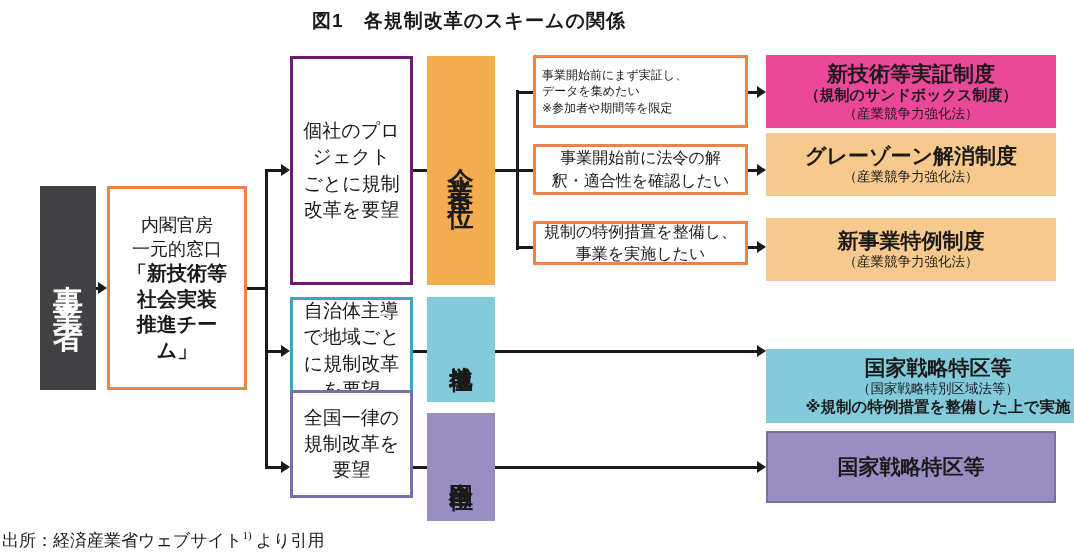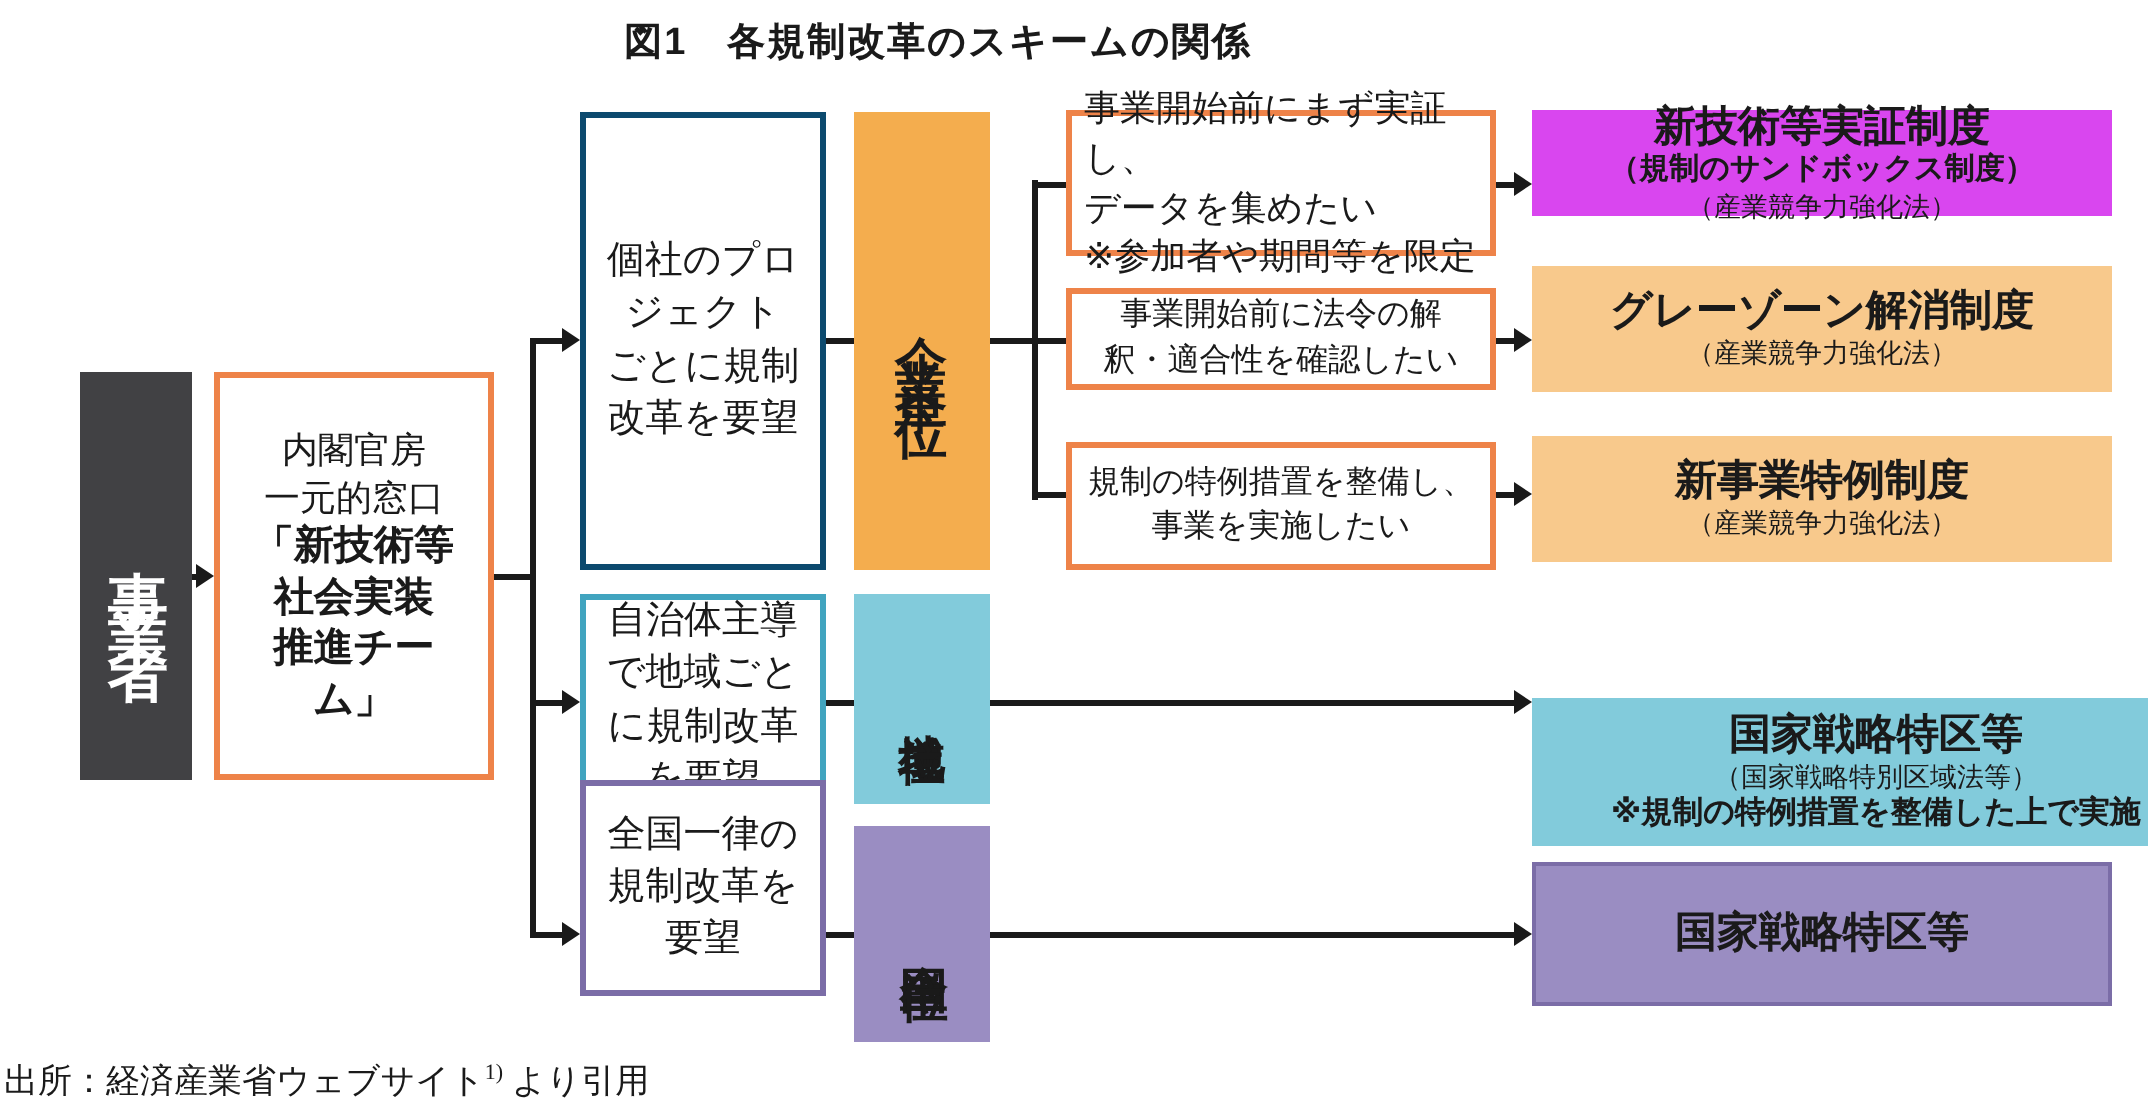--- a/index.html
+++ b/index.html
@@ -20,47 +20,47 @@
     writing-mode:vertical-rl;text-orientation:upright;line-height:1;}
 
   
   .gateway{left:107px;top:186px;width:140px;height:204px;background:#fff;
     border:3px solid #EE8349;flex-direction:column;padding:4px 2px;}
   .gw-normal{font-size:18px;line-height:1.35;text-align:center;}
   .gw-bold{font-size:20px;font-weight:bold;line-height:1.28;text-align:center;}
 
   
   .req{background:#fff;text-align:center;font-size:19px;line-height:1.38;}
-  .req-company{left:290px;top:56px;width:123px;height:229px;border:3px solid #0c4a6e;}
+  .req-company{left:290px;top:56px;width:123px;height:229px;border:3px solid #701a75;}
   .req-region{left:290px;top:297px;width:123px;height:107px;border:3px solid #41A4BF;}
   .req-national{left:290px;top:390px;width:123px;height:108px;border:3px solid #7B6DA7;}
 
   
   .unit .vtext{writing-mode:vertical-rl;text-orientation:upright;font-weight:bold;line-height:1;}
   .unit-company{left:427px;top:56px;width:68px;height:229px;background:#F4AD4E;}
   .unit-company .vtext{font-size:26px;letter-spacing:12px;}
   .unit-region{left:427px;top:297px;width:68px;height:105px;background:#82CBDB;}
   .unit-region .vtext{font-size:23px;letter-spacing:1px;}
   .unit-national{left:427px;top:413px;width:68px;height:108px;background:#9A8DC2;}
   .unit-national .vtext{font-size:24px;letter-spacing:2px;}
 
   
-  .need{border:3px solid #EE8349;background:#fff;font-size:18px;line-height:1.38;}
+  .need{border:3px solid #EE8349;background:#fff;font-size:12px;line-height:1.38;}
   .need-1{left:533px;top:55px;width:215px;height:73px;justify-content:flex-start;
     text-align:left;padding:2px 6px;}
   .need-2{left:533px;top:144px;width:215px;height:51px;text-align:center;font-size:16px;}
-  .need-3{left:533px;top:221px;width:215px;height:64px;text-align:center;font-size:16px;}
+  .need-3{left:533px;top:221px;width:215px;height:44px;text-align:center;font-size:16px;}
 
   
   .scheme{flex-direction:column;line-height:1.25;text-align:center;}
   .scheme .s-title{font-size:21px;font-weight:bold;line-height:1.2;}
   .scheme .s-sub{font-size:15px;font-weight:bold;line-height:1.25;}
   .scheme .s-law{font-size:13.5px;line-height:1.3;}
   .scheme .s-note{font-size:15.5px;font-weight:bold;line-height:1.3;}
-  .scheme-a{left:766px;top:55px;width:290px;height:53px;background:#d946ef;}
+  .scheme-a{left:766px;top:55px;width:290px;height:73px;background:#ec4899;}
   .scheme-b{left:766px;top:133px;width:290px;height:63px;background:#F8C98C;}
   .scheme-c{left:766px;top:218px;width:290px;height:63px;background:#F8C98C;}
   .scheme-d{left:766px;top:314px;width:344px;height:74px;background:#82CBDB;margin-top:35px;}
   .scheme-e{left:766px;top:431px;width:290px;height:72px;background:#9A8DC2;border:2px solid #7B6DA7;}
 
   
   .hline{position:absolute;height:3px;background:#1a1a1a;}
   .vline{position:absolute;width:3px;background:#1a1a1a;}
   .arr{position:absolute;width:0;height:0;border-top:6px solid transparent;
     border-bottom:6px solid transparent;border-left:9px solid #1a1a1a;}

